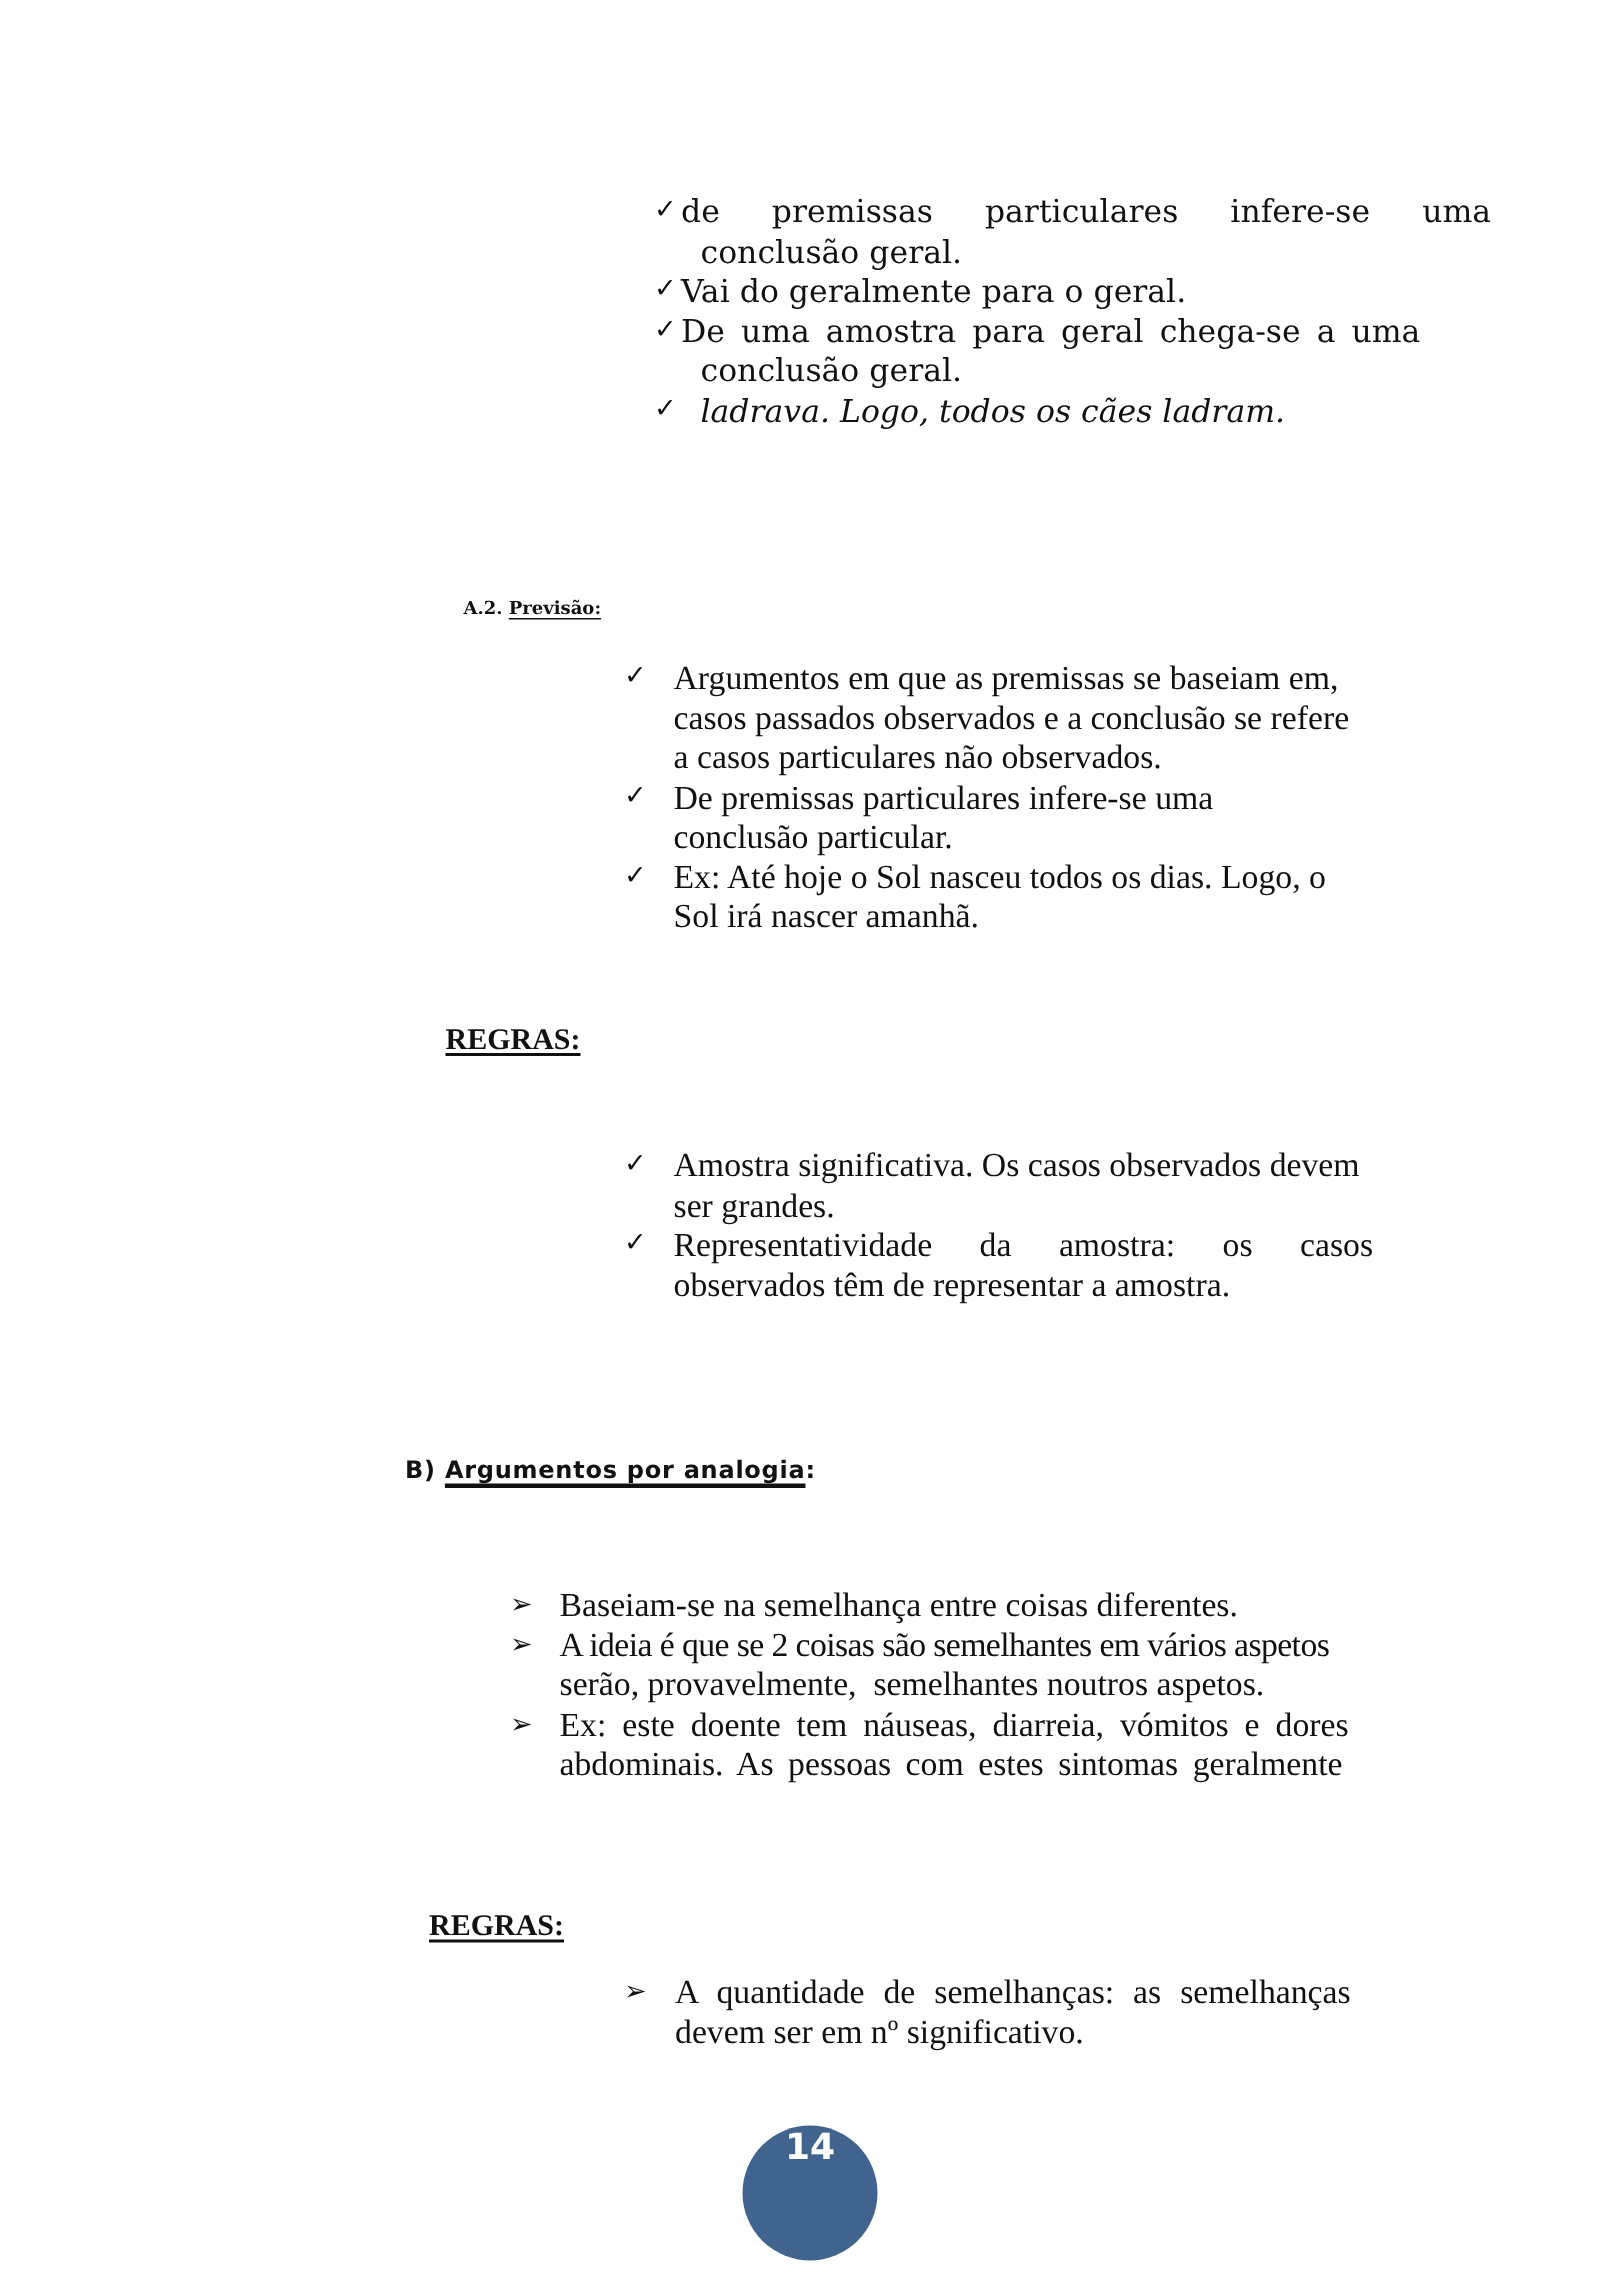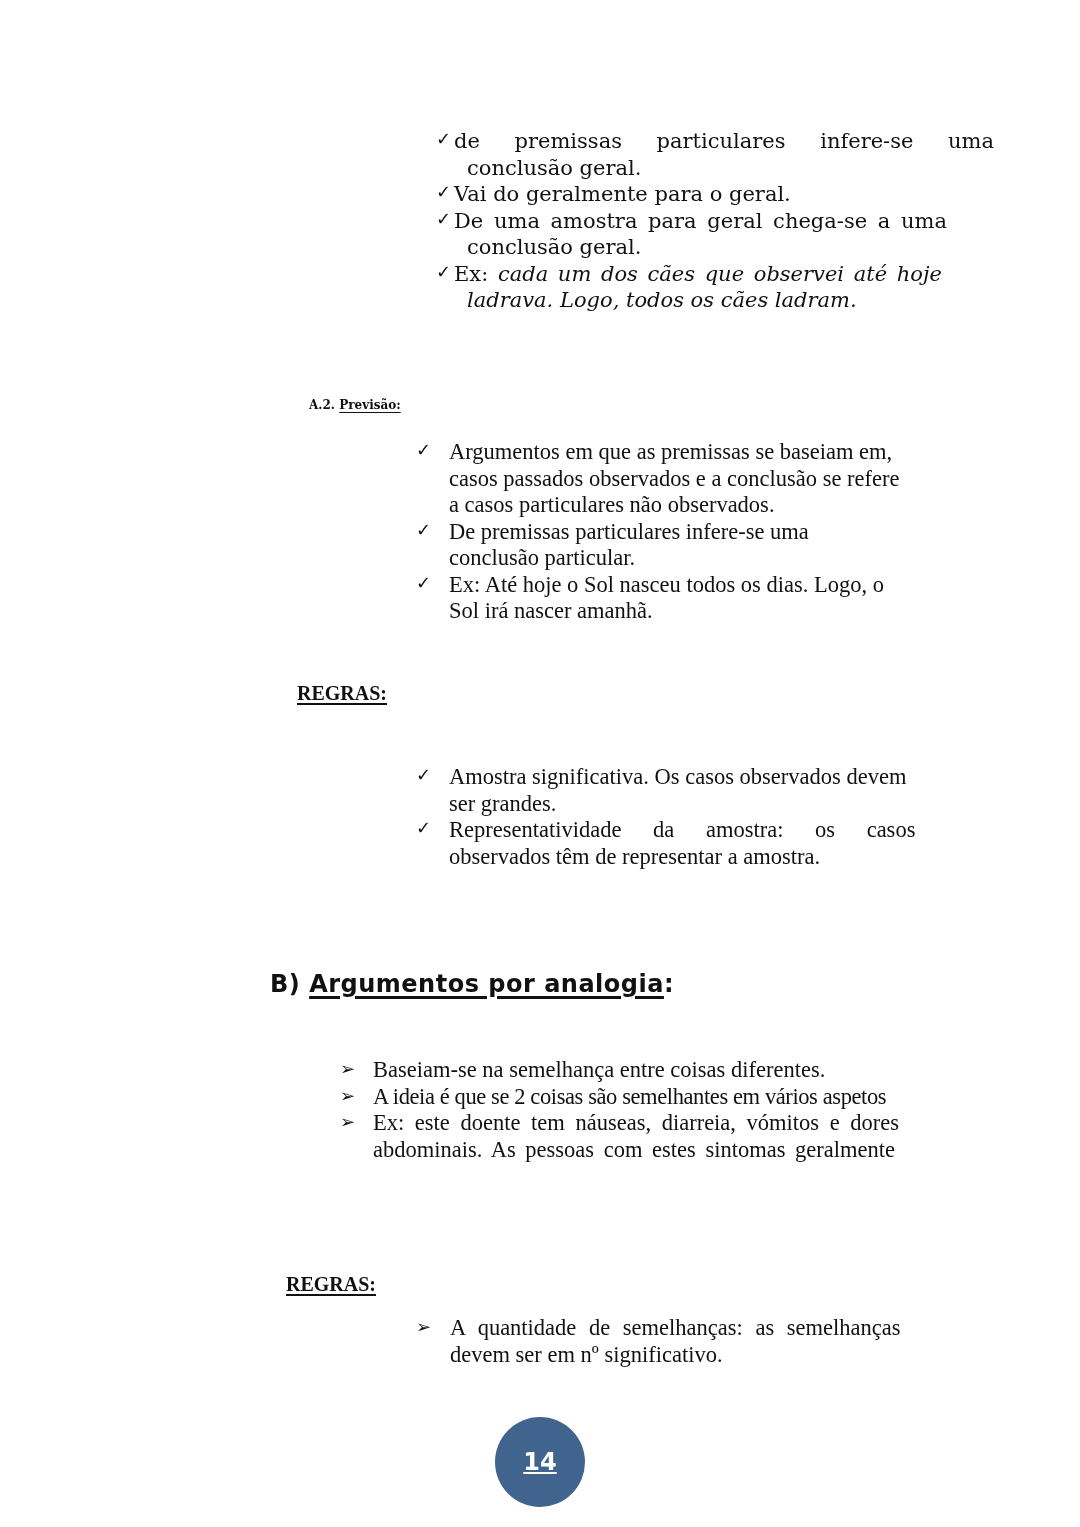--- a/index.html
+++ b/index.html
@@ -7,27 +7,27 @@
          font-family: "DejaVu Serif", "Liberation Serif", serif; color: #111; }
   .abs { position: absolute; }
   .line { font-size: 21px; line-height: 26.5px; white-space: nowrap; }
   .just { display: flex; justify-content: space-between; }
   .ital { font-style: italic; }
   .narrow { font-family: "Liberation Serif", serif; font-size: 22.5px; line-height: 26.5px; }
   .h-bold { font-family: "DejaVu Serif", serif; font-weight: bold; font-size: 12px; }
   .u { text-decoration: underline; text-underline-offset: 3px; }
   .regras { font-family: "Liberation Serif", serif; font-weight: bold; font-size: 20px;
             text-decoration: underline; text-underline-offset: 3px; }
-  .analogia { font-family: "DejaVu Sans", sans-serif; font-weight: bold; font-size: 24px;
+  .analogia { font-family: "DejaVu Sans", sans-serif; font-weight: bold; font-size: 16px;
               letter-spacing: 0.5px; }
   .mark { position: absolute; font-size: 18px; }
   .page-circle { position: absolute; left: 495px; top: 1417px; width: 90px; height: 90px;
                  border-radius: 50%; background: #41648e; color: #fff;
                  font-family: "DejaVu Sans", sans-serif; font-weight: bold; font-size: 24px;
-                 display: flex; align-items: center; justify-content: center; text-decoration: underline; }
+                 display: flex; align-items: flex-start; justify-content: center; }
 </style>
 </head>
 <body>
 
 <div class="abs" style="left:436px; top:128px; width:490px;">
   <div style="position:relative;">
     <span class="mark" style="left:0; top:0;">✓</span>
     <div class="line just" style="padding-left:18px;">
       <span style="word-spacing:28px;">de premissas particulares infere-se uma</span>
     </div>
@@ -37,23 +37,20 @@
     <span class="mark" style="left:0; top:0;">✓</span>
     <div class="line" style="padding-left:18px;">Vai do geralmente para o geral.</div>
   </div>
   <div style="position:relative;">
     <span class="mark" style="left:0; top:0;">✓</span>
     <div class="line" style="padding-left:18px; word-spacing:4px;">De uma amostra para geral chega-se a uma</div>
     <div class="line" style="padding-left:31px;">conclusão geral.</div>
   </div>
   <div style="position:relative;">
     <span class="mark" style="left:0; top:0;">✓</span>
-    <div class="line" style="padding-left:18px; word-spacing:3px;">
-      <span>Ex: </span><span class="ital">cada um dos cães que observei até hoje</span>
-    </div>
     <div class="line ital" style="padding-left:31px;">ladrava. Logo, todos os cães ladram.</div>
   </div>
 </div>
 
 <div class="abs h-bold" style="left:309px; top:398px;">
   <span>A.2.</span>
   <span class="u">Previsão:</span>
 </div>
 
 <div class="abs" style="left:416px; top:439px; width:510px;">
@@ -96,20 +93,21 @@
 </div>
 
 <div class="abs" style="left:340px; top:1057px; width:586px;">
   <div style="position:relative;">
     <span class="mark" style="left:0; top:1px;">➢</span>
     <div class="narrow" style="padding-left:33px;">Baseiam-se na semelhança entre coisas diferentes.</div>
   </div>
   <div style="position:relative;">
     <span class="mark" style="left:0; top:1px;">➢</span>
     <div class="narrow" style="padding-left:33px; letter-spacing:-0.4px;">A ideia é que se 2 coisas são semelhantes em vários aspetos</div>
+    <div class="narrow" style="padding-left:33px; white-space:pre;">serão, provavelmente,  semelhantes noutros aspetos.</div>
   </div>
   <div style="position:relative;">
     <span class="mark" style="left:0; top:1px;">➢</span>
     <div class="narrow" style="padding-left:33px; word-spacing:5px;">Ex: este doente tem náuseas, diarreia, vómitos e dores</div>
     <div class="narrow" style="padding-left:33px; word-spacing:4px;">abdominais. As pessoas com estes sintomas geralmente</div>
   </div>
 </div>
 
 <div class="abs regras" style="left:286px; top:1273px;">REGRAS:</div>
 

